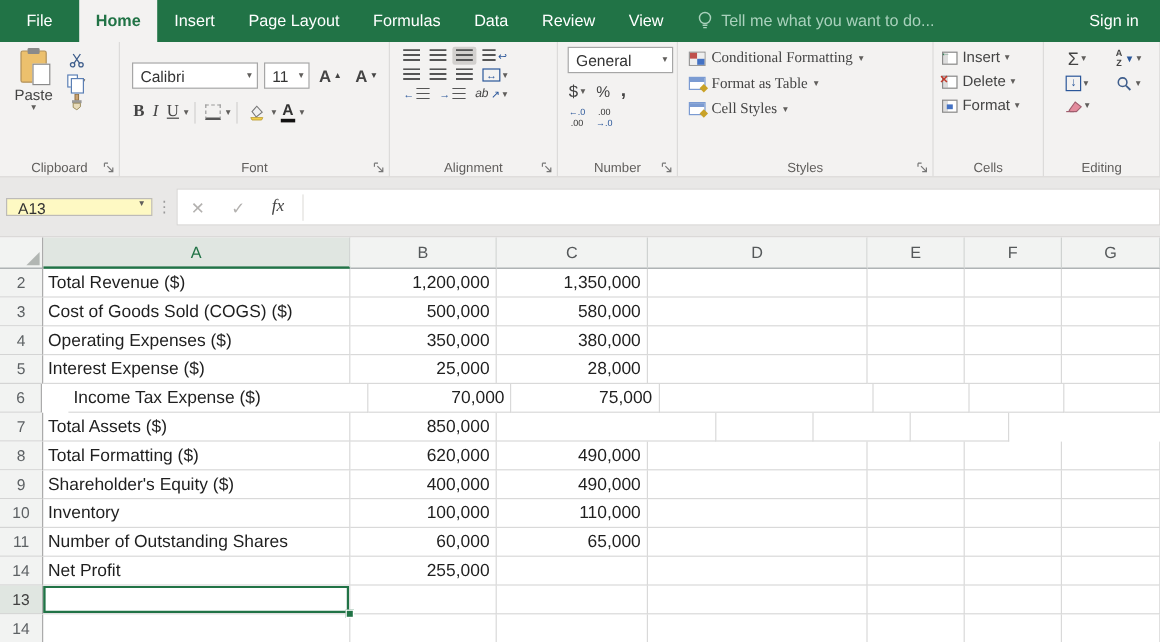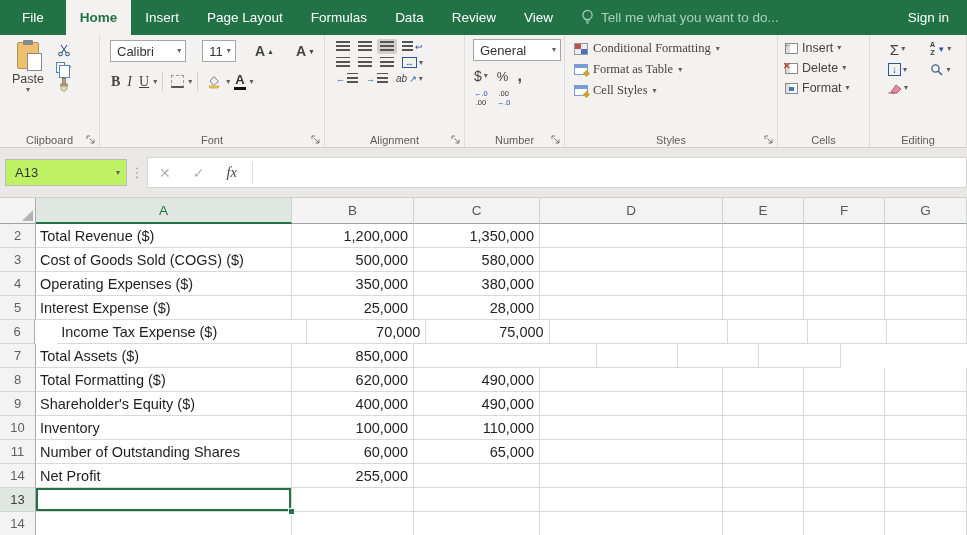--- a/index.html
+++ b/index.html
@@ -32,21 +32,21 @@
   .paste-icon { position:relative; width:22px; height:27px; background:#ecc06d; border:1px solid #b1905a; border-radius:2px; }
   .paste-icon::before { content:""; position:absolute; top:-3px; left:5px; width:10px; height:5px; background:#8a8a8a; border-radius:1px; }
   .paste-icon::after { content:""; position:absolute; right:-4px; bottom:-3px; width:13px; height:16px; background:#fff; border:1px solid #8a8a8a; }
   .paste-lbl { font-size:12.5px; color:#444; margin-top:3px; }
   .clip-minis { display:flex; flex-direction:column; gap:1px; padding-top:1px; }
   .copy-icon { position:relative; width:9px; height:11px; border:1px solid #5b7fb4; background:#fff; }
   .copy-icon::after { content:""; position:absolute; left:2px; top:2px; width:9px; height:11px; border:1px solid #5b7fb4; background:#fff; }
 
   
   .g-font { width:225px; }
-  .font-row1 { display:flex; align-items:center; gap:16px; padding:2px 4px 3px 8px; }
+  .font-row1 { display:flex; align-items:center; gap:5px; padding:2px 4px 3px 8px;margin-top:12px; }
   .combo { display:flex; align-items:center; height:22px; background:#fff; border:1px solid #a6a6a6; font-size:13px; color:#333; padding:0 4px 0 6px; cursor:pointer; }
   .combo .caret { margin-left:auto; padding-left:4px; }
   .font-name-combo { width:126px; }
   .font-size-combo { width:44px; }
   .grow-font, .shrink-font { font-size:14px; font-weight:bold; color:#444; position:relative; }
   .grow-font sup, .shrink-font sup { font-size:7px; color:#444; }
   .font-row2 { display:flex; align-items:center; gap:1px; padding:6px 2px 0 6px; }
   .b-btn { font-weight:bold; font-size:14px; font-family:"Liberation Serif", serif; }
   .i-btn { font-style:italic; font-size:14px; font-family:"Liberation Serif", serif; }
   .u-btn { text-decoration:underline; font-size:14px; font-family:"Liberation Serif", serif; }
@@ -95,21 +95,21 @@
   
   .g-editing { width:97px; }
   .edit-grid { display:grid; grid-template-columns:1fr 1fr; gap:1px 0; padding:1px 2px 0 4px; }
   .sigma { font-size:15px; color:#444; line-height:1; }
   .azbox { display:flex; flex-direction:column; font-size:7.5px; font-weight:bold; color:#444; line-height:1.1; }
   .az-funnel { font-size:8px; color:#2b579a; }
   .fill-ico { display:inline-flex; align-items:center; justify-content:center; width:13px; height:13px; border:1px solid #2b579a; color:#2b579a; font-size:10px; font-weight:bold; }
 
   
   .formula-row { display:flex; align-items:center; height:50px; background:#e9e8e7; padding:0 0 0 5px; border-bottom:1px solid #d2d0ce; }
-  .name-box { display:flex; align-items:center; width:122px; height:27px; background:#bef264; border:1px solid #bdbbb9; font-size:13px; color:#333; padding:0 6px 0 9px; cursor:pointer; }
+  .name-box { display:flex; align-items:flex-start; width:122px; height:15px; background:#fef9c3; border:1px solid #bdbbb9; font-size:13px; color:#333; padding:0 6px 0 9px; cursor:pointer; }
   .name-box .caret { margin-left:auto; }
   .fb-dots { width:20px; text-align:center; color:#9a9a9a; font-size:13px; }
   .fb-white { display:flex; align-items:center; flex:1; height:31px; background:#fff; border:1px solid #d6d4d2; }
   .fb-btn { background:none; border:none; padding:0 11px; font-size:14px; color:#b3b1af; cursor:pointer; font-family:inherit; }
   .fb-fx { font-family:"Liberation Serif", serif; font-style:italic; font-size:14.5px; color:#444; }
   .fb-sep { width:1px; height:22px; background:#e1dfdd; margin:0 4px; }
   .formula-input { flex:1; height:100%; font-size:13px; color:#222; display:flex; align-items:center; }
 
   
   .grid { position:relative; background:#fff; }

